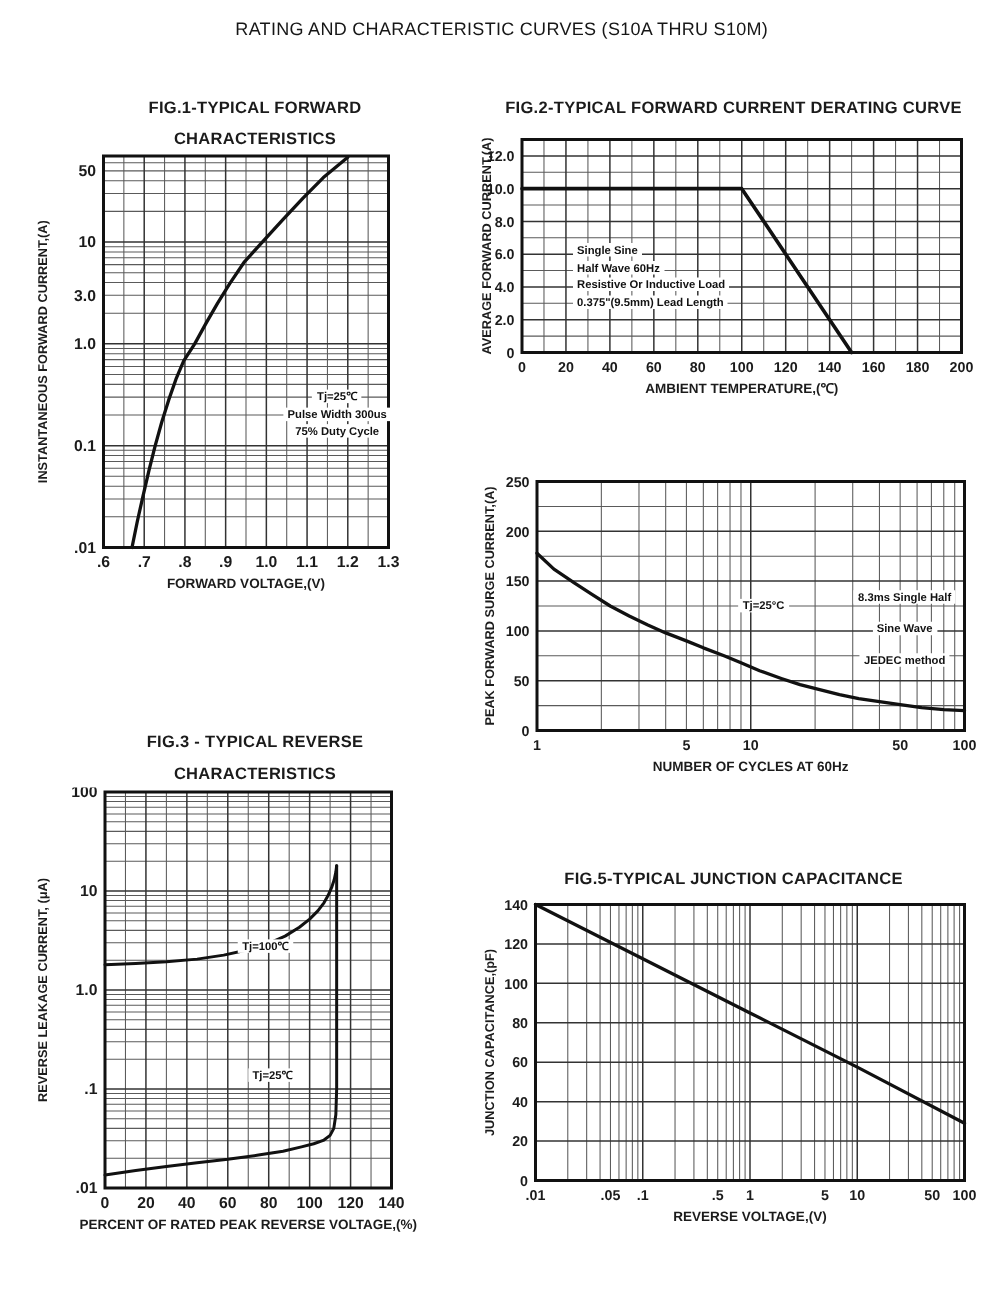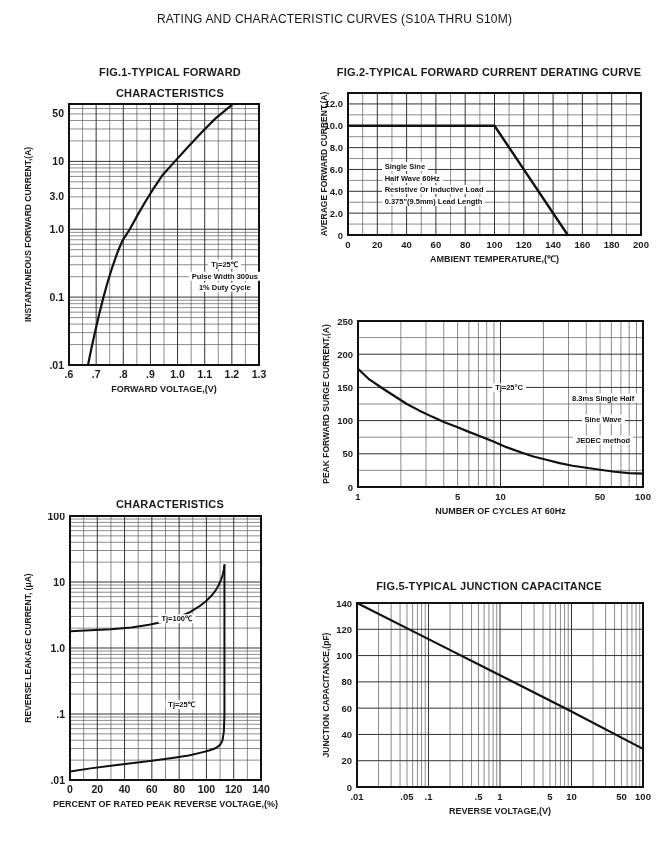--- a/index.html
+++ b/index.html
@@ -105,21 +105,21 @@
           <text x="44" y="98.35639462149197" text-anchor="end" font-size="10.5" font-weight="bold" fill="#1b1b1b" font-family="&quot;Liberation Sans&quot;,sans-serif">3.0</text>
           <text x="44" y="130.74273332753188" text-anchor="end" font-size="10.5" font-weight="bold" fill="#1b1b1b" font-family="&quot;Liberation Sans&quot;,sans-serif">1.0</text>
           <text x="44" y="198.62136666376594" text-anchor="end" font-size="10.5" font-weight="bold" fill="#1b1b1b" font-family="&quot;Liberation Sans&quot;,sans-serif">0.1</text>
           <text x="44" y="266.5" text-anchor="end" font-size="10.5" font-weight="bold" fill="#1b1b1b" font-family="&quot;Liberation Sans&quot;,sans-serif">.01</text>
           <text x="144" y="290" text-anchor="middle" font-size="9" font-weight="bold" fill="#1b1b1b" font-family="&quot;Liberation Sans&quot;,sans-serif">FORWARD VOLTAGE,(V)</text>
           <text x="11" y="132.5" text-anchor="middle" font-size="8.5" font-weight="bold" fill="#1b1b1b" font-family="&quot;Liberation Sans&quot;,sans-serif" transform="rotate(-90 11 132.5)">INSTANTANEOUS FORWARD CURRENT,(A)</text>
         </svg>
         <div class="ann center" style="left: 204.8px; top: 174.26px;">
           <div><span>Tj=25℃</span></div>
           <div><span>Pulse Width 300us</span></div>
-          <div><span>1% Duty Cycle</span></div>
+          <div><span>75% Duty Cycle</span></div>
         </div>
       </div>
   </div>
 
   <div class="fig" id="fig2">
     <div class="fig-title">
       <div class="t1">FIG.2-TYPICAL FORWARD CURRENT DERATING CURVE</div>
     </div>
     <div class="plotwrap">
         <svg width="342" height="185">
@@ -224,33 +224,34 @@
           <text x="325" y="191" text-anchor="middle" font-size="9.5" font-weight="bold" fill="#1b1b1b" font-family="&quot;Liberation Sans&quot;,sans-serif">100</text>
           <text x="35" y="181.5" text-anchor="end" font-size="9.5" font-weight="bold" fill="#1b1b1b" font-family="&quot;Liberation Sans&quot;,sans-serif">0</text>
           <text x="35" y="148.3" text-anchor="end" font-size="9.5" font-weight="bold" fill="#1b1b1b" font-family="&quot;Liberation Sans&quot;,sans-serif">50</text>
           <text x="35" y="115.1" text-anchor="end" font-size="9.5" font-weight="bold" fill="#1b1b1b" font-family="&quot;Liberation Sans&quot;,sans-serif">100</text>
           <text x="35" y="81.9" text-anchor="end" font-size="9.5" font-weight="bold" fill="#1b1b1b" font-family="&quot;Liberation Sans&quot;,sans-serif">150</text>
           <text x="35" y="48.69999999999999" text-anchor="end" font-size="9.5" font-weight="bold" fill="#1b1b1b" font-family="&quot;Liberation Sans&quot;,sans-serif">200</text>
           <text x="35" y="15.5" text-anchor="end" font-size="9.5" font-weight="bold" fill="#1b1b1b" font-family="&quot;Liberation Sans&quot;,sans-serif">250</text>
           <text x="182.5" y="205" text-anchor="middle" font-size="9" font-weight="bold" fill="#1b1b1b" font-family="&quot;Liberation Sans&quot;,sans-serif">NUMBER OF CYCLES AT 60Hz</text>
           <text x="11" y="95" text-anchor="middle" font-size="8.5" font-weight="bold" fill="#1b1b1b" font-family="&quot;Liberation Sans&quot;,sans-serif" transform="rotate(-90 11 95)">PEAK FORWARD SURGE CURRENT,(A)</text>
         </svg>
-        <div class="ann center" style="left: 191.05px; top: 79px;">
+        <div class="ann center" style="left: 191.05px; top: 95px;">
           <div><span>Tj=25°C</span></div>
         </div>
         <div class="ann center wide" style="left: 285.1px; top: 109.94px;">
           <div><span>8.3ms Single Half</span></div>
           <div><span>Sine Wave</span></div>
           <div><span>JEDEC method</span></div>
         </div>
       </div>
   </div>
 
   <div class="fig" id="fig3">
     <div class="fig-title">
+      <div class="t1">FIG.3 - TYPICAL REVERSE</div>
       <div class="t2">CHARACTERISTICS</div>
     </div>
     <div class="plotwrap">
         <svg width="300" height="305">
           <line x1="63.64285714285714" y1="3" x2="63.64285714285714" y2="267" stroke="#5a5a5a" stroke-width="0.7"></line>
           <line x1="90.92857142857142" y1="3" x2="90.92857142857142" y2="267" stroke="#5a5a5a" stroke-width="0.7"></line>
           <line x1="118.21428571428572" y1="3" x2="118.21428571428572" y2="267" stroke="#5a5a5a" stroke-width="0.7"></line>
           <line x1="145.5" y1="3" x2="145.5" y2="267" stroke="#5a5a5a" stroke-width="0.7"></line>
           <line x1="172.78571428571428" y1="3" x2="172.78571428571428" y2="267" stroke="#5a5a5a" stroke-width="0.7"></line>
           <line x1="200.07142857142856" y1="3" x2="200.07142857142856" y2="267" stroke="#5a5a5a" stroke-width="0.7"></line>

